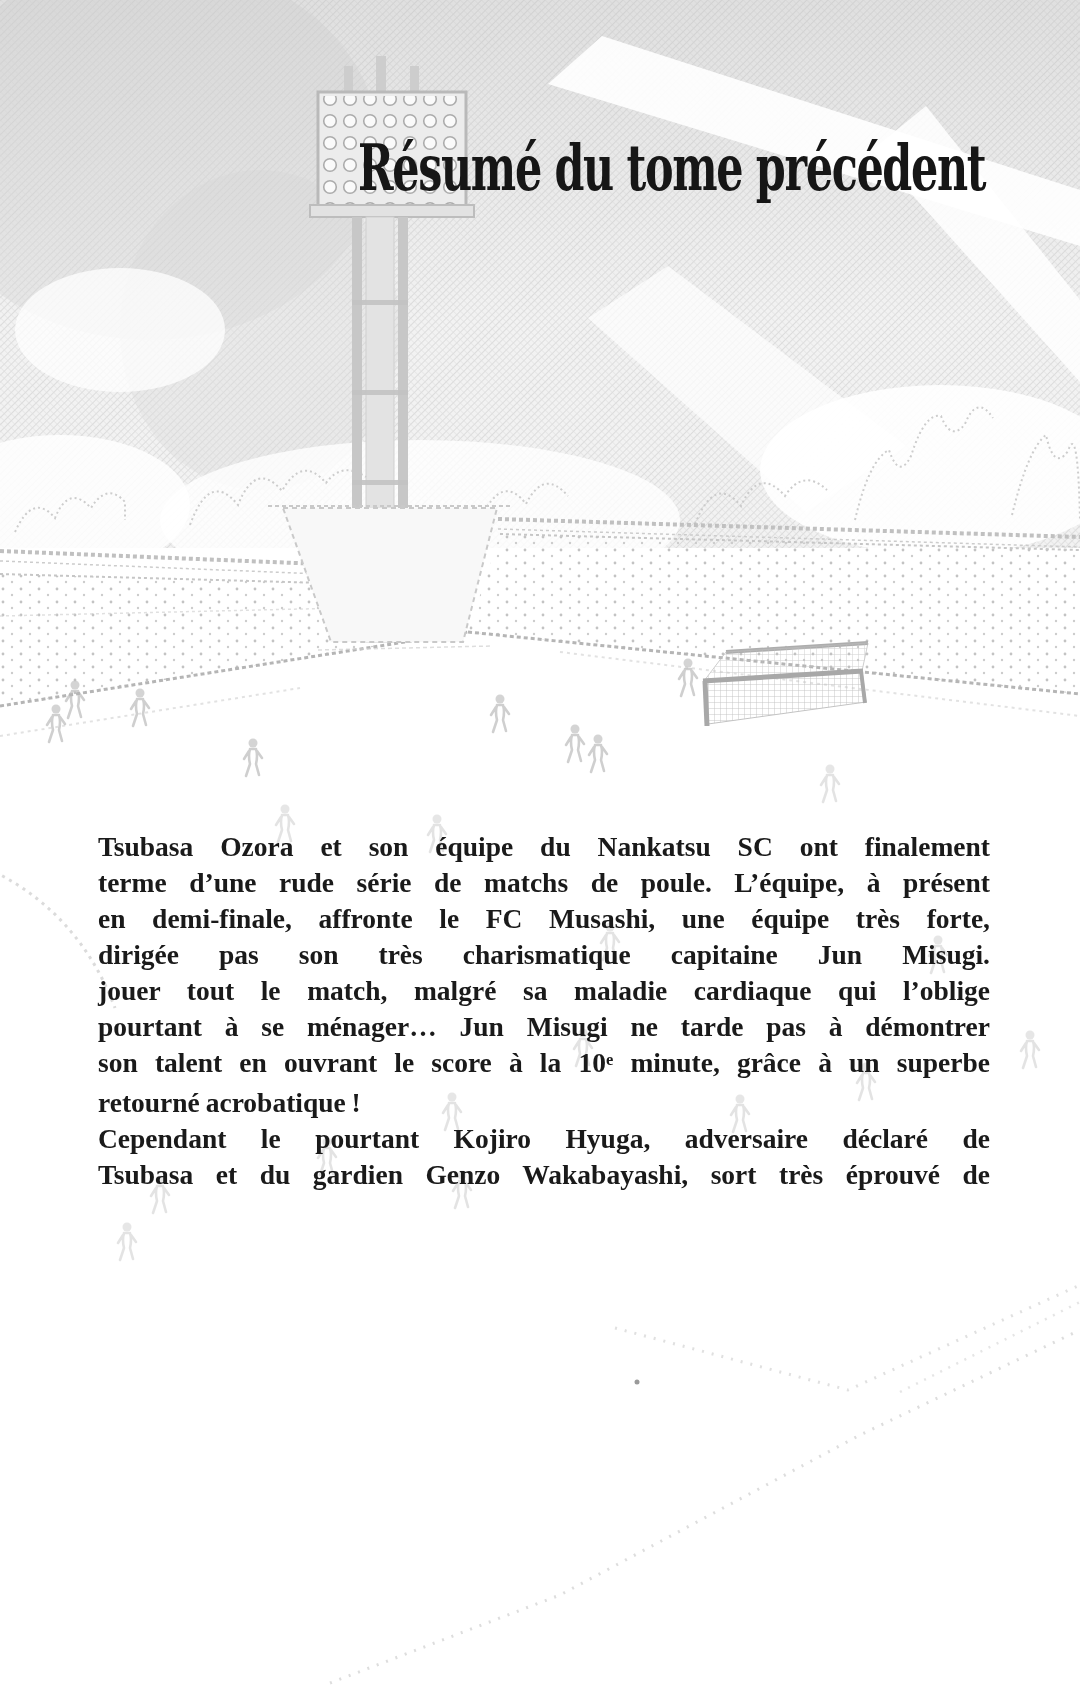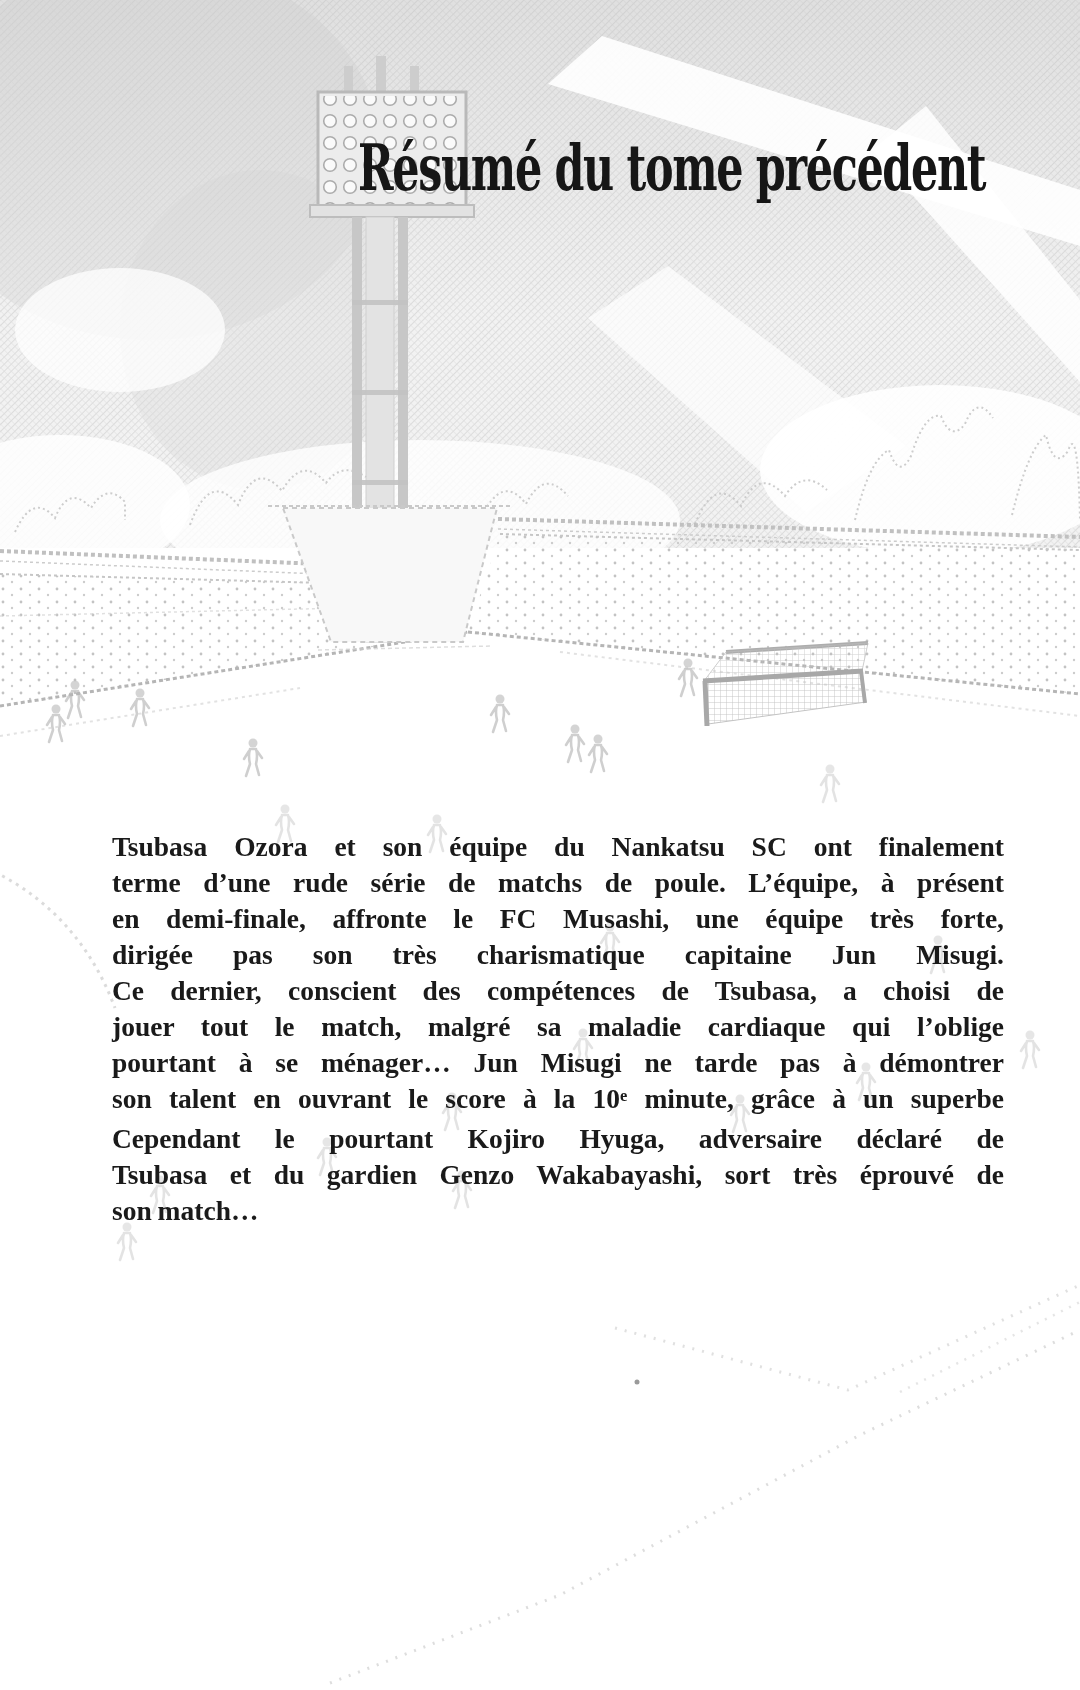--- a/index.html
+++ b/index.html
@@ -5,21 +5,21 @@
   html,body{margin:0;padding:0;background:#ffffff;}
   body{position:relative;width:1080px;height:1690px;overflow:hidden;
        font-family:"Liberation Serif","DejaVu Serif",serif;}
   .scene{position:absolute;left:0;top:0;width:1080px;height:1690px;}
   .title{position:absolute;left:358px;top:133px;white-space:nowrap;
          font-family:"DejaVu Serif",serif;font-weight:bold;
          font-size:64px;line-height:70px;letter-spacing:-2px;color:#161616;
          transform:scaleX(.67);transform-origin:0 0;}
   .summary{position:absolute;left:98px;top:829px;width:892px;
            font-size:27.5px;line-height:36px;font-weight:bold;color:#1a1a1a;
-           word-spacing:-1px;margin-left:14px;}
+           word-spacing:-1px;}
   .ln{text-align:justify;text-align-last:justify;}
   .ln.short{text-align-last:left;}
   .supe{font-size:.6em;position:relative;top:-.45em;font-weight:bold;}
 </style>
 </head>
 <body>
 
 <svg class="scene" viewBox="0 0 1080 1690" aria-hidden="true">
   <defs>
     <pattern id="dg1" width="5" height="5" patternUnits="userSpaceOnUse" patternTransform="rotate(45)">
@@ -163,23 +163,22 @@
   </g>
 </svg>
 
 <div class="title">Résumé du tome précédent</div>
 
 <div class="summary">
   <div class="ln">Tsubasa Ozora et son équipe du Nankatsu SC ont finalement</div>
   <div class="ln">terme d’une rude série de matchs de poule. L’équipe, à présent</div>
   <div class="ln">en demi-finale, affronte le FC Musashi, une équipe très forte,</div>
   <div class="ln">dirigée pas son très charismatique capitaine Jun Misugi.</div>
-  <div class="ln">Ce dernier, conscient des compétences de Tsubasa, a choisi de</div>
   <div class="ln">jouer tout le match, malgré sa maladie cardiaque qui l’oblige</div>
   <div class="ln">pourtant à se ménager… Jun Misugi ne tarde pas à démontrer</div>
   <div class="ln">
     <span>son talent en ouvrant le score à la 10</span><span class="supe">e</span>
     <span>minute, grâce à un superbe</span>
   </div>
+  <div class="ln short">retourné acrobatique !</div>
   <div class="ln">Cependant le pourtant Kojiro Hyuga, adversaire déclaré de</div>
   <div class="ln">Tsubasa et du gardien Genzo Wakabayashi, sort très éprouvé de</div>
-  <div class="ln short">son match…</div>
 </div>
 
 </body></html>

